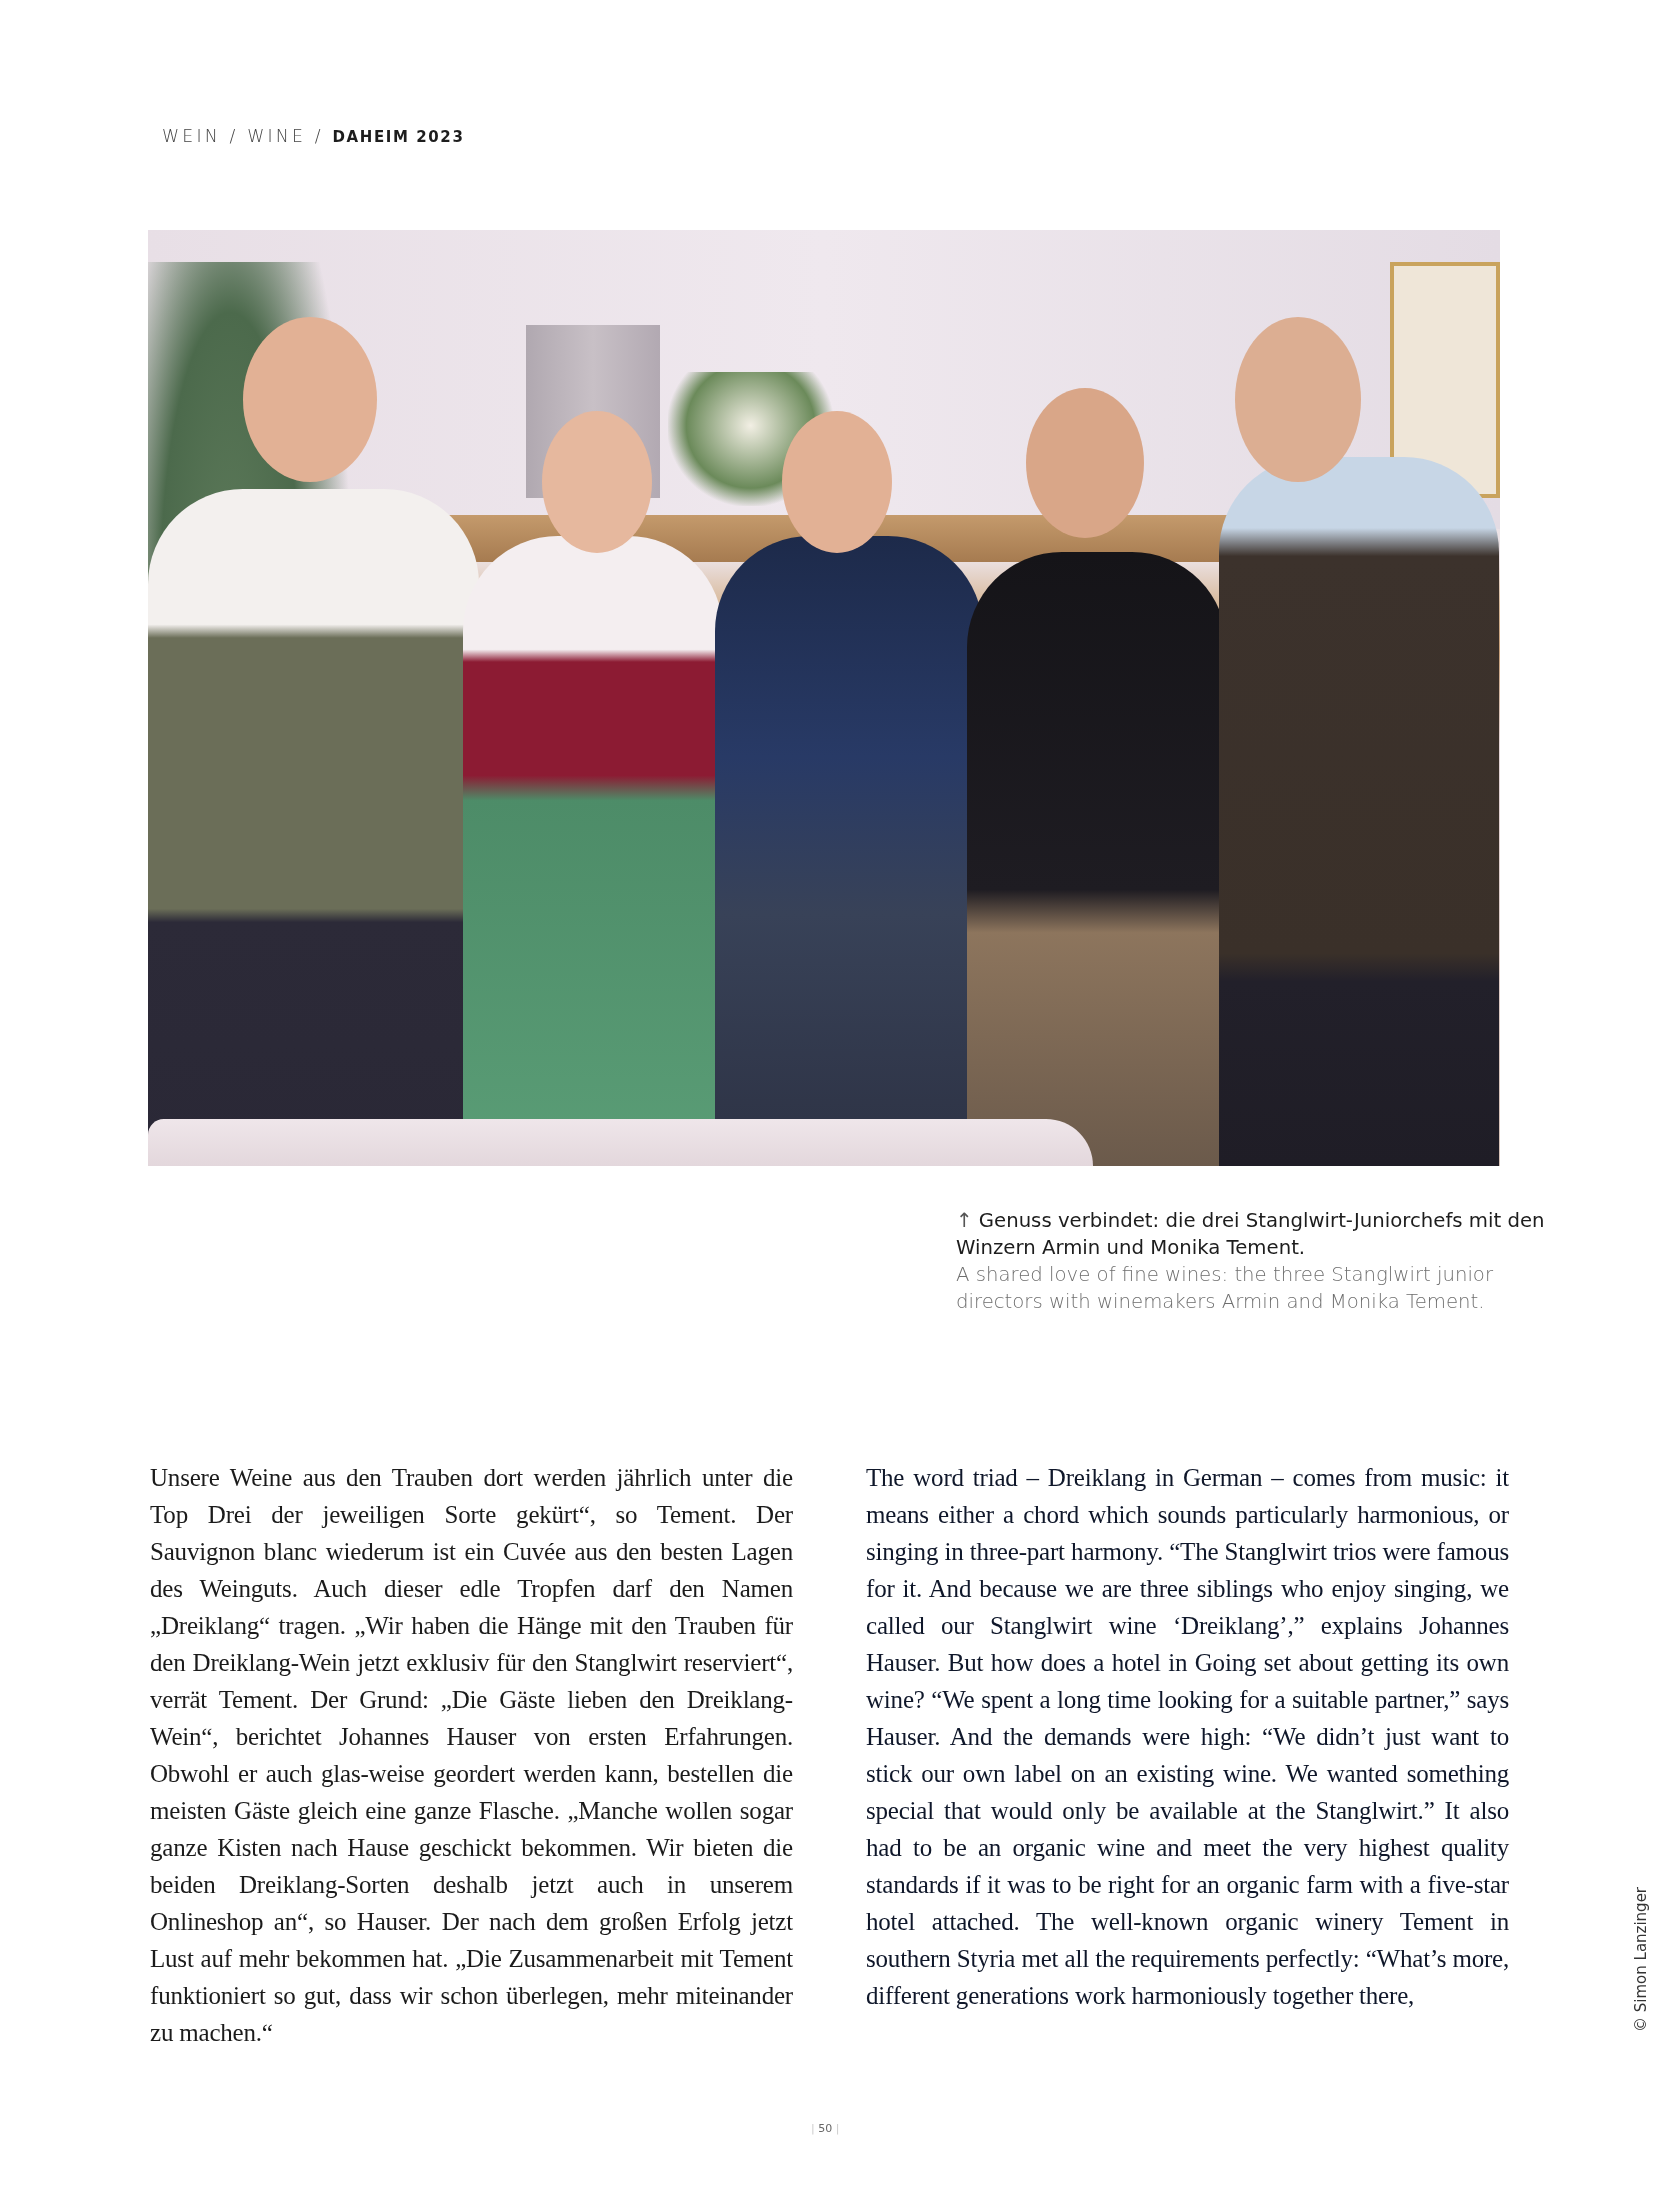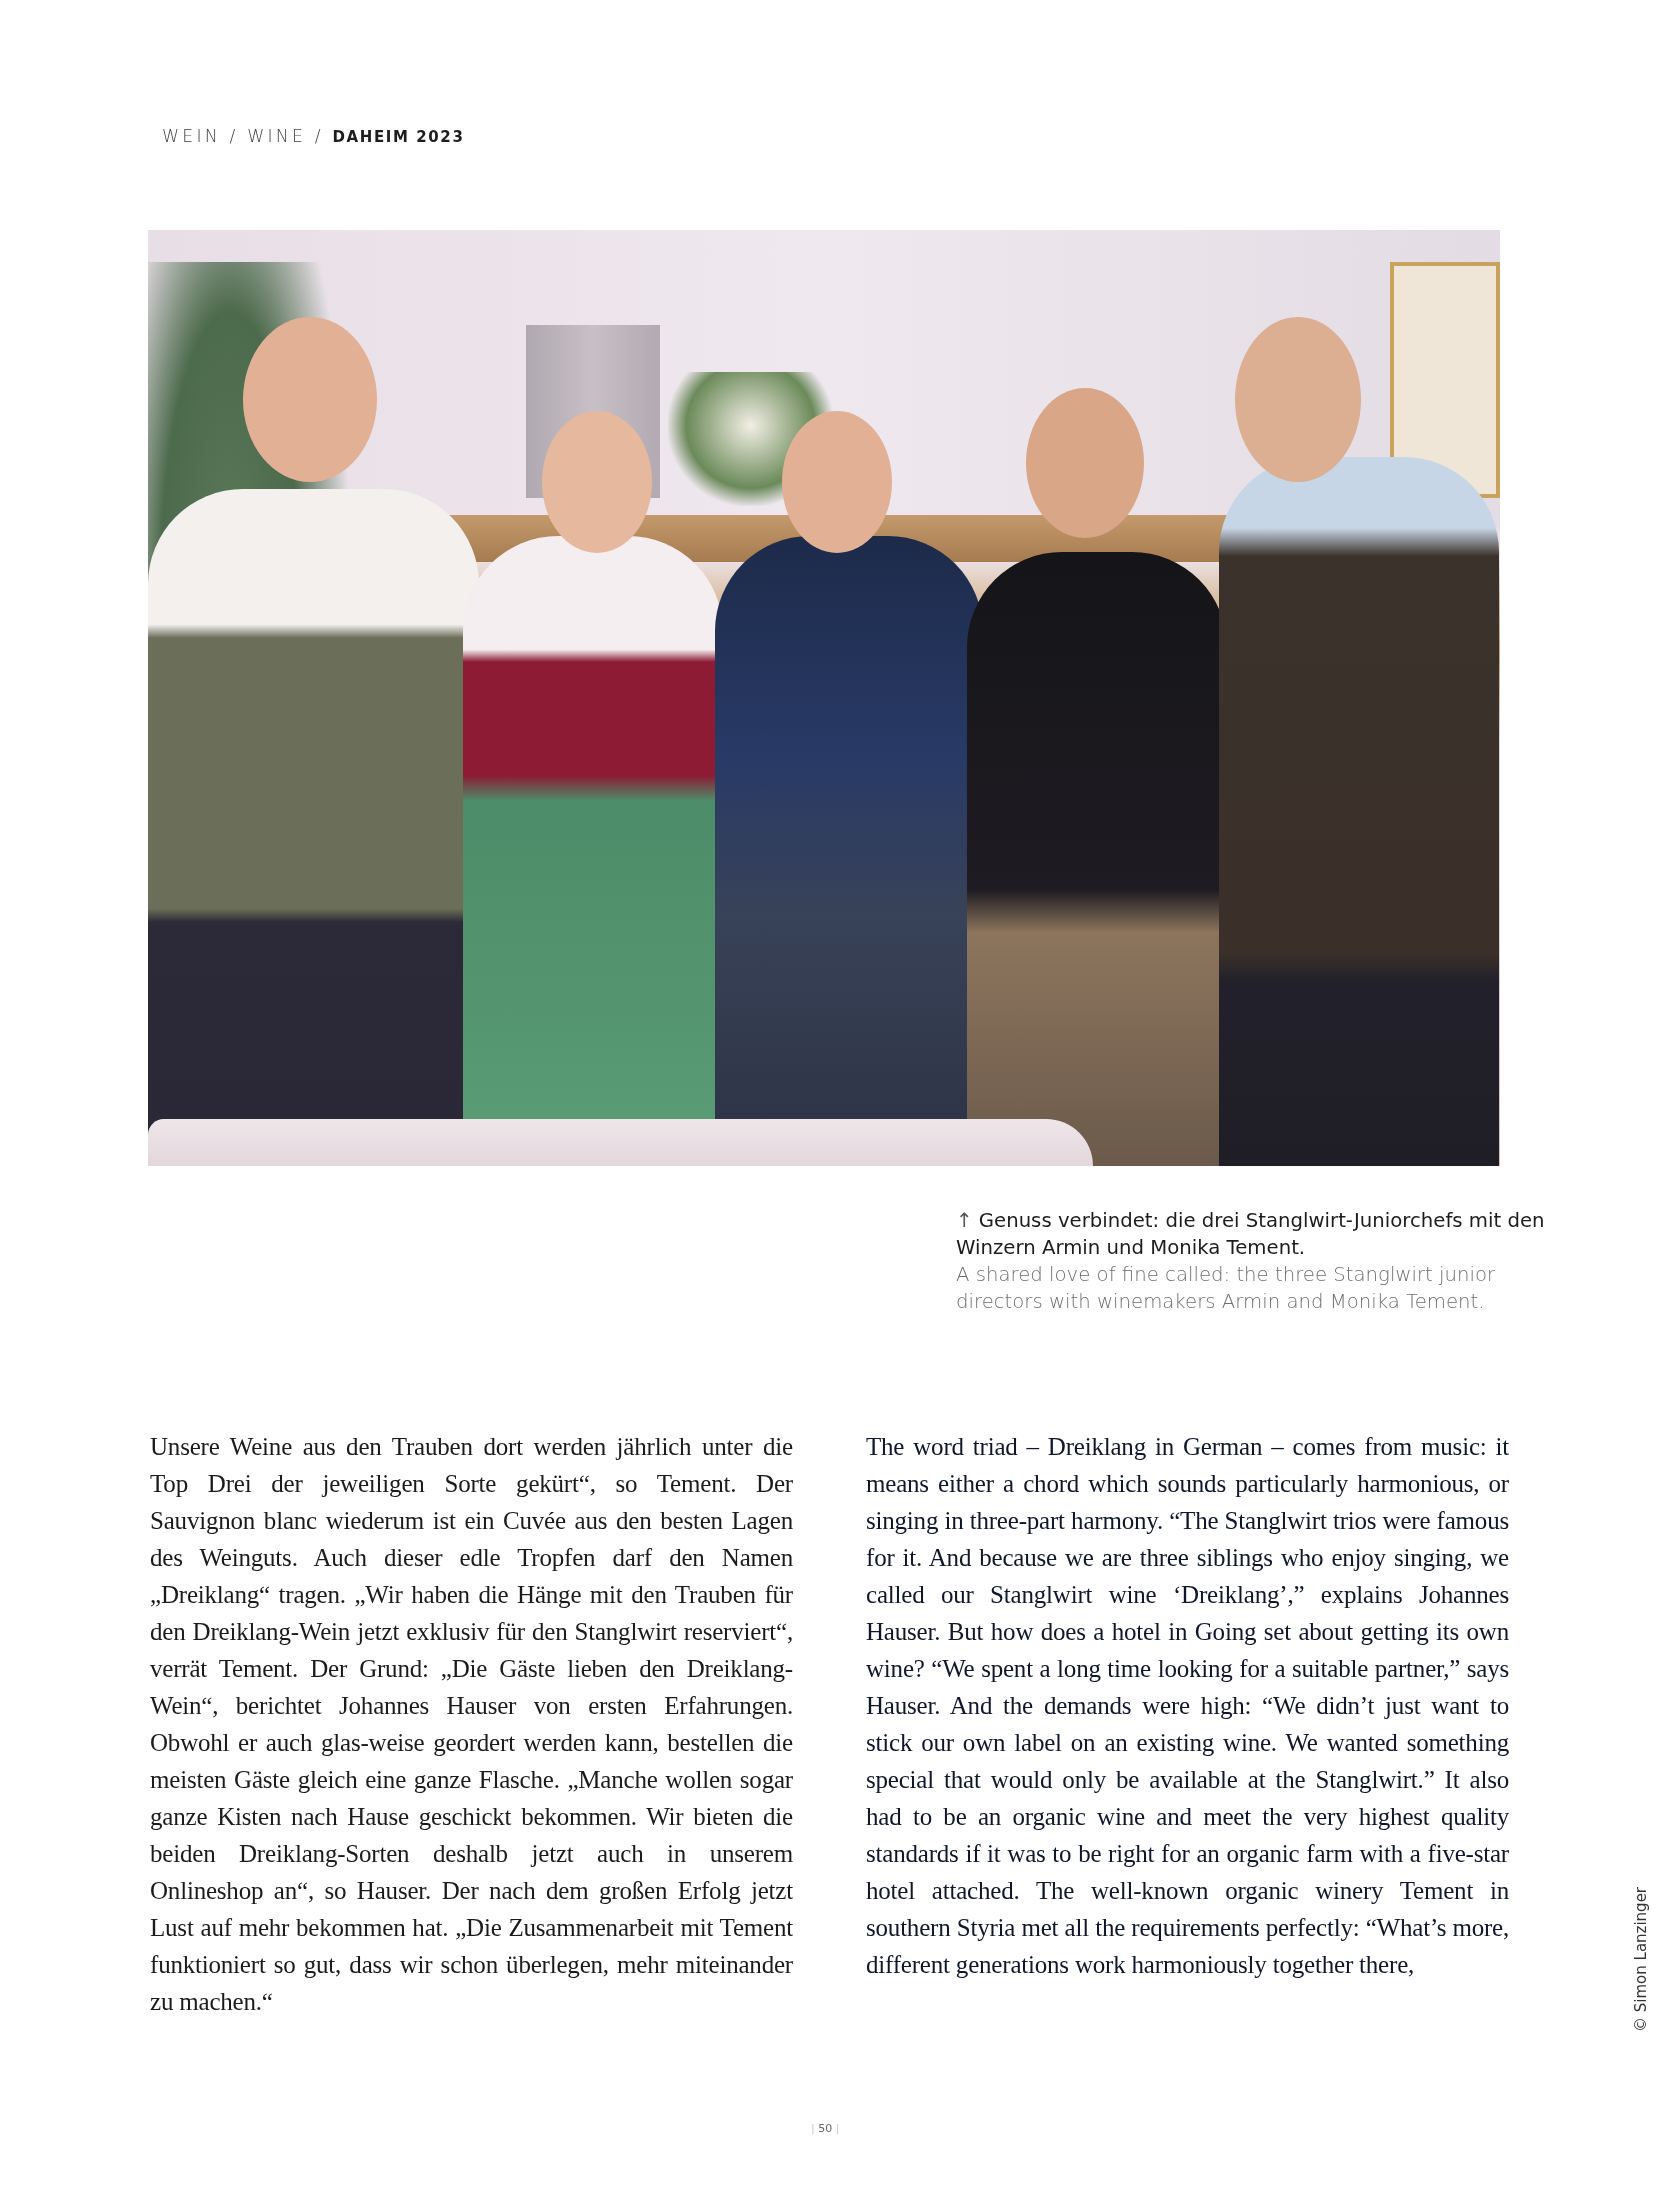--- a/index.html
+++ b/index.html
@@ -45,21 +45,21 @@
 
   .caption {
     position: absolute; left: 956px; top: 1207px; width: 599px;
     font-family: "DejaVu Sans", sans-serif; font-size: 19.7px; line-height: 27px;
   }
   .caption .de { color: #1d1d1d; }
   .caption .en { color: #6e6e6e; font-weight: 300; }
   .caption .arrow { color:#555; margin-right: 6.3px; }
 
   .col {
-    position: absolute; top: 1428px; width: 643px;
+    position: absolute; top: 1459px; width: 643px;
     font-family: "Liberation Serif", "DejaVu Serif", serif;
     font-size: 25px; line-height: 37px; text-align: justify;
     letter-spacing: -0.2px;
   }
   .col-left { left: 150px; color: #1b1b1b; }
   .col-right { left: 866px; color: #0f172a; }
 
   .photo-credit {
     position: absolute; left: 1632px; top: 2032px;
     transform-origin: 0 0; transform: rotate(-90deg);
@@ -94,21 +94,21 @@
   <div class="head" style="left:634px;top:181px;width:110px;height:142px;"></div>
   <div class="person p4"></div>
   <div class="head" style="left:878px;top:158px;width:118px;height:150px;background:#d9a688;"></div>
   <div class="person p5"></div>
   <div class="head" style="left:1087px;top:87px;width:126px;height:165px;background:#dcae92;"></div>
   <div class="foreground"></div>
 </div>
 
 <div class="caption">
   <span class="arrow">↑</span><span class="de">Genuss verbindet: die drei Stanglwirt-Juniorchefs mit den Winzern Armin und Monika Tement.</span><br>
-  <span class="en">A shared love of fine called: the three Stanglwirt junior directors with winemakers Armin and Monika Tement.</span>
+  <span class="en">A shared love of fine wines: the three Stanglwirt junior directors with winemakers Armin and Monika Tement.</span>
 </div>
 
 <div class="col col-left">Unsere Weine aus den Trauben dort werden jährlich unter die Top Drei der jeweiligen Sorte gekürt“, so Tement. Der Sauvignon blanc wiederum ist ein Cuvée aus den besten Lagen des Weinguts. Auch dieser edle Tropfen darf den Namen „Dreiklang“ tragen. „Wir haben die Hänge mit den Trauben für den Dreiklang-Wein jetzt exklusiv für den Stanglwirt reserviert“, verrät Tement. Der Grund: „Die Gäste lieben den Dreiklang-Wein“, berichtet Johannes Hauser von ersten Erfahrungen. Obwohl er auch glas-weise geordert werden kann, bestellen die meisten Gäste gleich eine ganze Flasche. „Manche wollen sogar ganze Kisten nach Hause geschickt bekommen. Wir bieten die beiden Dreiklang-Sorten deshalb jetzt auch in unserem Onlineshop an“, so Hauser. Der nach dem großen Erfolg jetzt Lust auf mehr bekommen hat. „Die Zusammenarbeit mit Tement funktioniert so gut, dass wir schon überlegen, mehr miteinander zu machen.“</div>
 <div class="col col-right">The word triad – Dreiklang in German – comes from music: it means either a chord which sounds particularly harmonious, or singing in three-part harmony. “The Stanglwirt trios were famous for it. And because we are three siblings who enjoy singing, we called our Stanglwirt wine ‘Dreiklang’,” explains Johannes Hauser. But how does a hotel in Going set about getting its own wine? “We spent a long time looking for a suitable partner,” says Hauser. And the demands were high: “We didn’t just want to stick our own label on an existing wine. We wanted something special that would only be available at the Stanglwirt.” It also had to be an organic wine and meet the very highest quality standards if it was to be right for an organic farm with a five-star hotel attached. The well-known organic winery Tement in southern Styria met all the requirements perfectly: “What’s more, different generations work harmoniously together there,</div>
 
 <div class="photo-credit">© Simon Lanzinger</div>
 
 <div class="page-number">
   <span class="bracket">|</span>
   <span>50</span>

